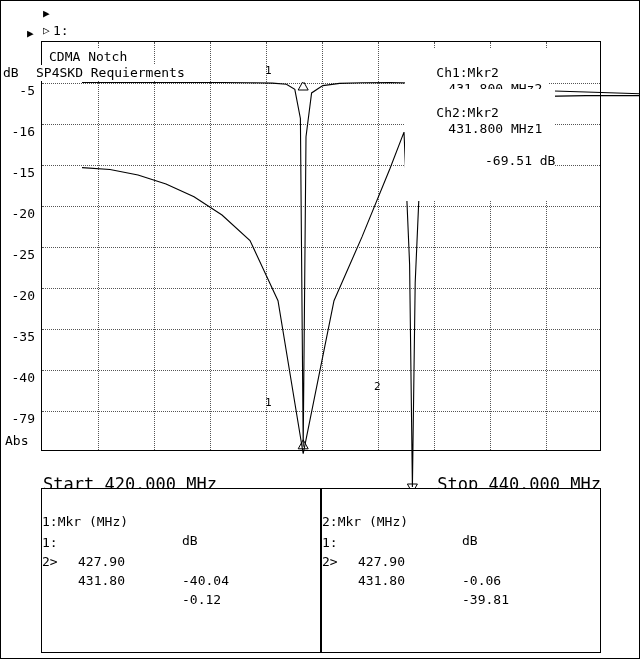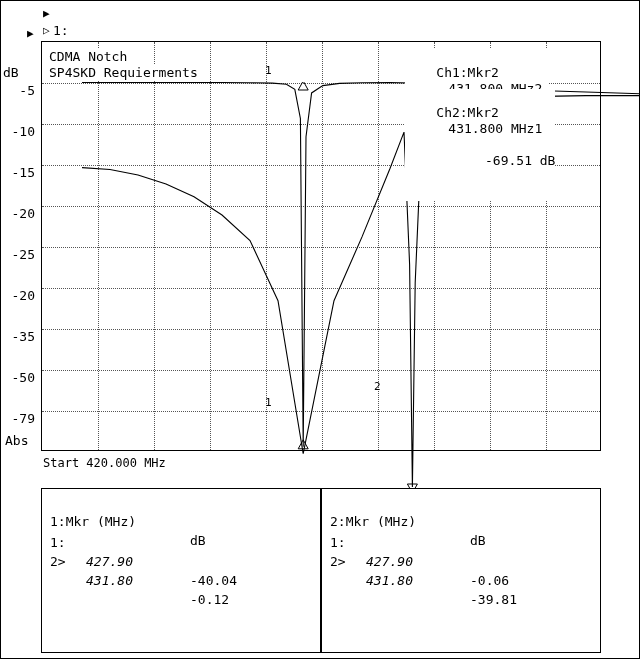--- a/index.html
+++ b/index.html
@@ -110,56 +110,56 @@
   
   .gr-title {
     position: absolute;
     font-size: 13px;
     line-height: 16px;
     background: #fff;
     white-space: pre;
     text-align: right;
   }
   .gt1 { left: 48px; top: 48px; }
-  .gt2 { left: 48px; top: 64px; }
+  .gt2 { left: 35px; top: 64px; }
 
   
   .startstop {
     position: absolute;
-    top: 455px;
-    font-size: 12px;
+    top: 473px;
+    font-size: 17px;
     white-space: pre;
   }
   .start-lab { left: 42px; }
   .stop-lab  { right: 38px; }
 
   
   .mtable {
     position: absolute;
     top: 487px;
     height: 165px;
     border: 1px solid #000;
     box-sizing: border-box;
     font-size: 13px;
     line-height: 19px;
     background: #fff;
   }
   .mtable.left  { left: 40px;  width: 280px; }
   .mtable.right { left: 320px; width: 280px; }
   .mt-row {
     position: absolute;
-    left: 8px;
+    left: 0;
     white-space: pre;
   }
   .mt-head { top: 4px; }
   .mt-r1   { top: 25px; }
   .mt-r2   { top: 44px; }
 
   .mt-c1 { position: absolute; left: 0px; }
-  .mt-c2 { position: absolute; left: 36px; font-style: italic; }
+  .mt-c2 { position: absolute; left: 36px; }
   .mt-c3 { position: absolute; left: 140px; }
 
   
   .traces {
     position: absolute;
     left: 40px; top: 40px;
     width: 560px; height: 410px;
     pointer-events: none;
   }
   
@@ -195,27 +195,27 @@
     <span class="col-label" style="left:320px">5.0 dB/</span>
     <span class="col-label" style="left:400px">Ref</span>
     <span class="col-label" style="left:460px">0.00 dB</span>
     <span class="col-label" style="left:540px">C?</span>
   </div>
 
   <div class="yaxis-lab unit-db">dB</div>
   <div class="yaxis-lab abs-lab">Abs</div>
 
   <div class="ylab" style="top:83px">-5</div>
-  <div class="ylab" style="top:124px">-10</div>
+  <div class="ylab" style="top:124px">-16</div>
   <div class="ylab" style="top:165px">-15</div>
   <div class="ylab" style="top:206px">-20</div>
   <div class="ylab" style="top:247px">-25</div>
   <div class="ylab" style="top:288px">-20</div>
   <div class="ylab" style="top:329px">-35</div>
-  <div class="ylab" style="top:370px">-50</div>
+  <div class="ylab" style="top:370px">-40</div>
   <div class="ylab" style="top:411px">-79</div>
 
   <div class="grat">
 
     <div class="hline dot" style="top:41px"></div>
     <div class="hline dot" style="top:82px"></div>
     <div class="hline dot" style="top:123px"></div>
     <div class="hline dot" style="top:164px"></div>
     <div class="hline dot" style="top:205px"></div>
     <div class="hline dot" style="top:246px"></div>
@@ -256,20 +256,21 @@
     <span>Ch2:Mkr2</span>
     <span style="padding-left:12px">431.800 MHz</span><span>1</span>
     <div class="mk-l2">-69.51 dB</div>
   </div>
 
   <div class="mk-num" style="left:264px; top:64px">1</div>
   <div class="mk-num" style="left:264px; top:396px">1</div>
   <div class="mk-num" style="left:373px; top:380px">2</div>
 
   <div class="startstop start-lab">Start 420.000 MHz</div>
+  <div class="startstop stop-lab">Stop 440.000 MHz</div>
 
   <div class="mtable left">
     <div class="mt-row mt-head">
       <span class="mt-c1">1:Mkr (MHz)</span>
       <span class="mt-c3">dB</span>
     </div>
     <div class="mt-row mt-r1">
       <span class="mt-c1">1:</span>
       <span class="mt-c2">427.90</span>
       <span class="mt-c3">-40.04</span>

